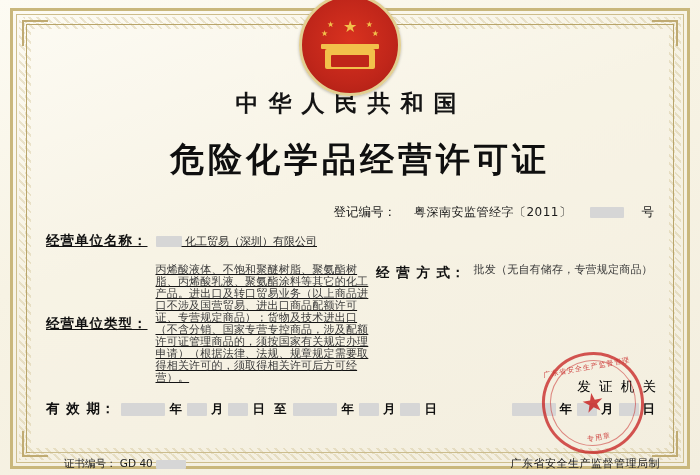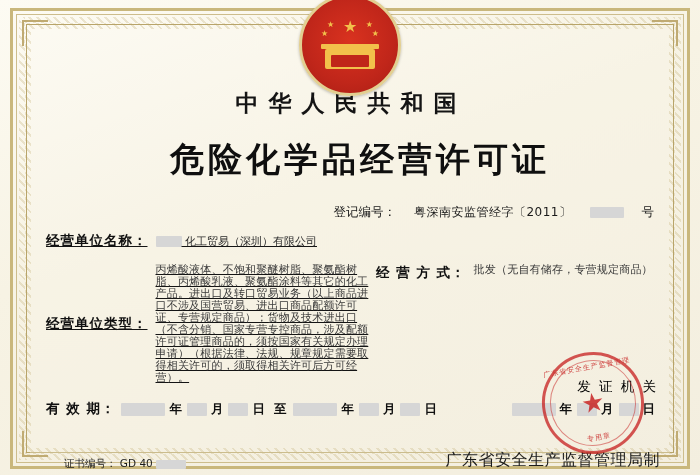--- a/index.html
+++ b/index.html
@@ -336,21 +336,21 @@
     bottom: 4px;
     display: flex;
     justify-content: space-between;
     align-items: flex-end;
     font-size: 10.5px;
     color: #1b1b1b;
     z-index: 5;
     margin-left: 18px;
   }
   .footer-right {
-    font-size: 16px;
+    font-size: 11px;
     color: #1b1b1b;
     letter-spacing: 0.5px;
   }
   .hr-line {
     position: absolute;
     left: 30px;
     right: 30px;
     bottom: 22px;
     height: 1px;
     background: #cbbc8c;

